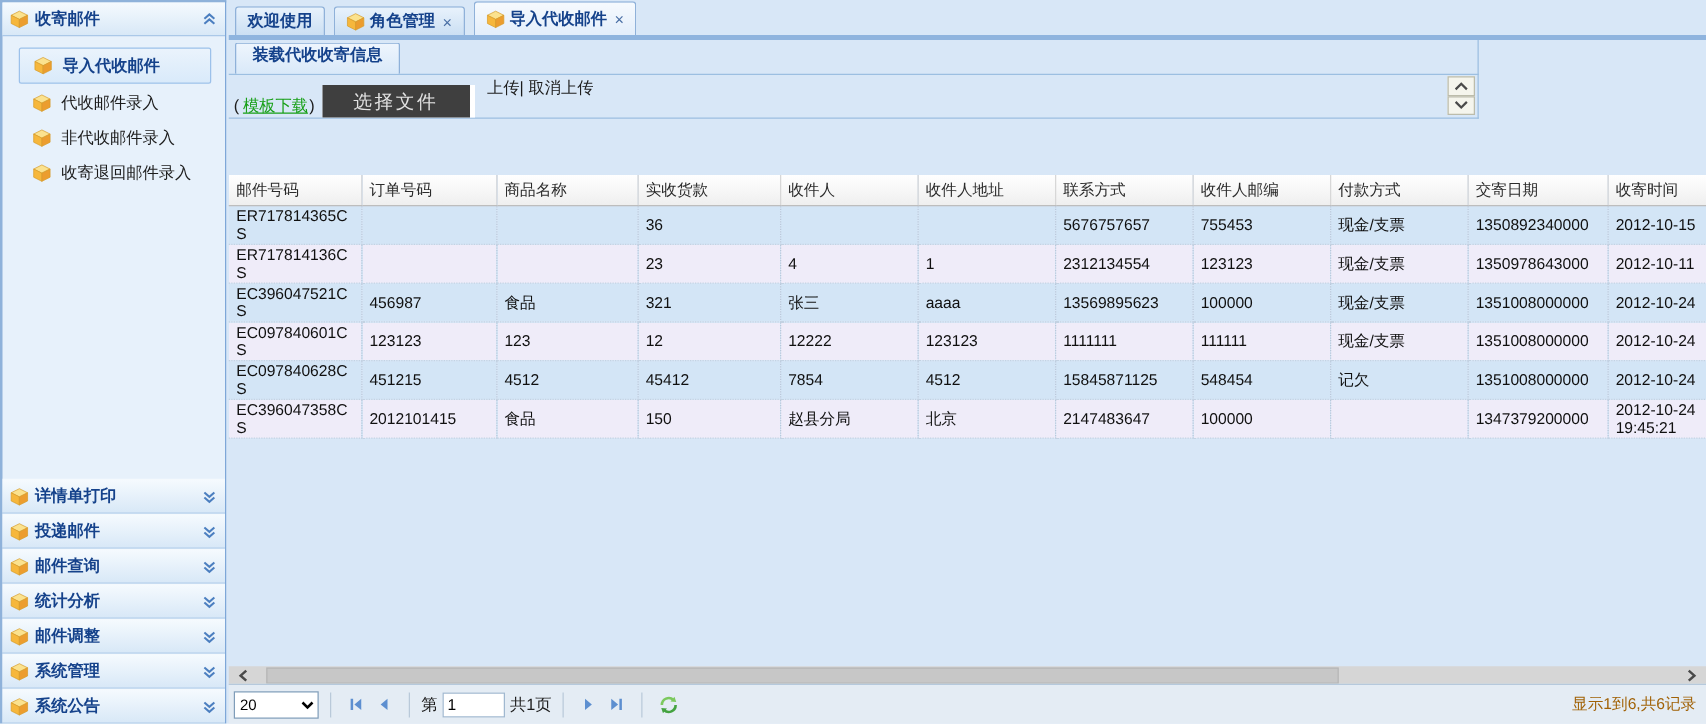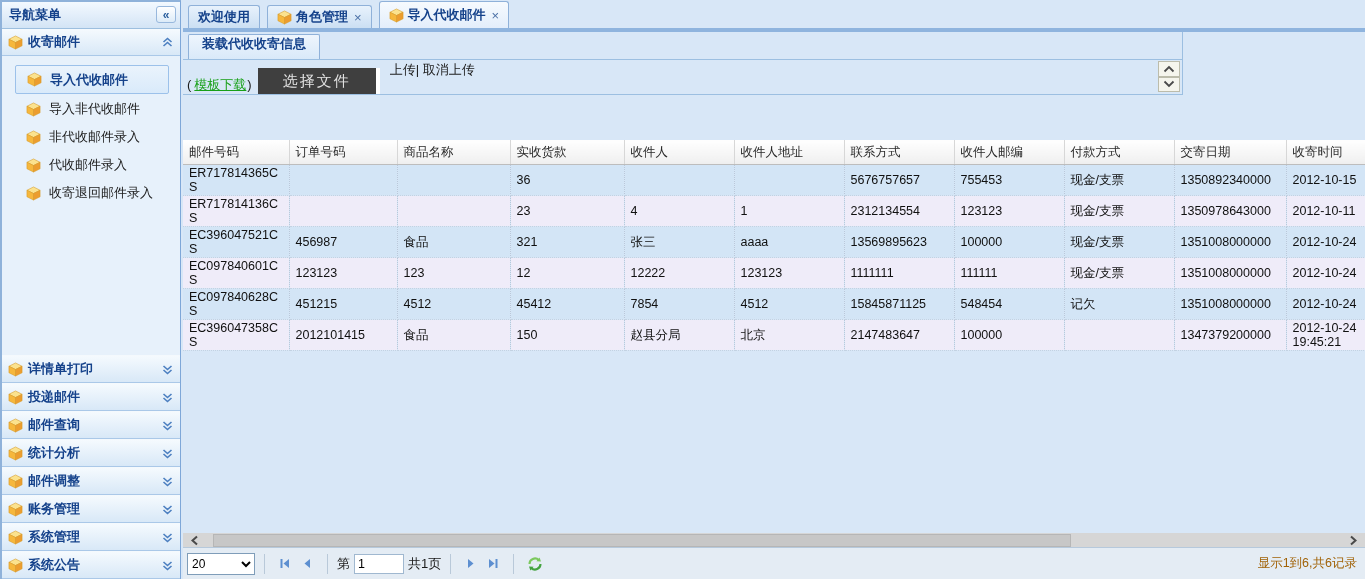--- a/index.html
+++ b/index.html
@@ -79,24 +79,20 @@
   .pbtn{background:none;border:none;padding:2px 4px;cursor:pointer;line-height:0;}
   .pager input{width:42px;height:18px;margin:0 4px;border:1px solid #a0b8d0;font-size:12.5px;padding:0 3px;font-family:inherit;}
   .pstatus{margin-left:auto;padding-right:8px;font-size:12.5px;color:#a16207;}
 </style>
 </head>
 <body>
 
 <div class="app">
 
   <aside class="sidebar">
-    <div class="sb-header">
-      <span class="sb-title">导航菜单</span>
-      <button class="sb-collapse">«</button>
-    </div>
 
     <div class="sb-sect">
       <span class="ic">
           <svg width="15" height="15" viewBox="0 0 16 16">
             <polygon points="8,1 15,4.5 8,8 1,4.5" fill="#fbe28e" stroke="#d79b28" stroke-width="0.6"></polygon>
             <polygon points="1,4.5 8,8 8,15 1,11.5" fill="#f6b73c" stroke="#d79b28" stroke-width="0.6"></polygon>
             <polygon points="15,4.5 8,8 8,15 15,11.5" fill="#ec9d2f" stroke="#d79b28" stroke-width="0.6"></polygon>
           </svg>
         </span>
       <span class="lbl">收寄邮件</span>
@@ -119,50 +115,40 @@
         <span>导入代收邮件</span>
       </div>
       <div class="sb-item">
         <span class="ic">
             <svg width="15" height="15" viewBox="0 0 16 16">
               <polygon points="8,1 15,4.5 8,8 1,4.5" fill="#fbe28e" stroke="#d79b28" stroke-width="0.6"></polygon>
               <polygon points="1,4.5 8,8 8,15 1,11.5" fill="#f6b73c" stroke="#d79b28" stroke-width="0.6"></polygon>
               <polygon points="15,4.5 8,8 8,15 15,11.5" fill="#ec9d2f" stroke="#d79b28" stroke-width="0.6"></polygon>
             </svg>
           </span>
-        <span>导入非代收邮件</span>
+        <span>代收邮件录入</span>
       </div>
       <div class="sb-item">
         <span class="ic">
             <svg width="15" height="15" viewBox="0 0 16 16">
               <polygon points="8,1 15,4.5 8,8 1,4.5" fill="#fbe28e" stroke="#d79b28" stroke-width="0.6"></polygon>
               <polygon points="1,4.5 8,8 8,15 1,11.5" fill="#f6b73c" stroke="#d79b28" stroke-width="0.6"></polygon>
               <polygon points="15,4.5 8,8 8,15 15,11.5" fill="#ec9d2f" stroke="#d79b28" stroke-width="0.6"></polygon>
             </svg>
           </span>
         <span>非代收邮件录入</span>
       </div>
       <div class="sb-item">
         <span class="ic">
             <svg width="15" height="15" viewBox="0 0 16 16">
               <polygon points="8,1 15,4.5 8,8 1,4.5" fill="#fbe28e" stroke="#d79b28" stroke-width="0.6"></polygon>
               <polygon points="1,4.5 8,8 8,15 1,11.5" fill="#f6b73c" stroke="#d79b28" stroke-width="0.6"></polygon>
               <polygon points="15,4.5 8,8 8,15 15,11.5" fill="#ec9d2f" stroke="#d79b28" stroke-width="0.6"></polygon>
             </svg>
           </span>
-        <span>代收邮件录入</span>
-      </div>
-      <div class="sb-item">
-        <span class="ic">
-            <svg width="15" height="15" viewBox="0 0 16 16">
-              <polygon points="8,1 15,4.5 8,8 1,4.5" fill="#fbe28e" stroke="#d79b28" stroke-width="0.6"></polygon>
-              <polygon points="1,4.5 8,8 8,15 1,11.5" fill="#f6b73c" stroke="#d79b28" stroke-width="0.6"></polygon>
-              <polygon points="15,4.5 8,8 8,15 15,11.5" fill="#ec9d2f" stroke="#d79b28" stroke-width="0.6"></polygon>
-            </svg>
-          </span>
         <span>收寄退回邮件录入</span>
       </div>
     </div>
 
     <div class="sb-bottom">
       <div class="sb-sect">
         <span class="ic">
             <svg width="15" height="15" viewBox="0 0 16 16">
               <polygon points="8,1 15,4.5 8,8 1,4.5" fill="#fbe28e" stroke="#d79b28" stroke-width="0.6"></polygon>
               <polygon points="1,4.5 8,8 8,15 1,11.5" fill="#f6b73c" stroke="#d79b28" stroke-width="0.6"></polygon>
@@ -223,35 +209,20 @@
       </div>
       <div class="sb-sect">
         <span class="ic">
             <svg width="15" height="15" viewBox="0 0 16 16">
               <polygon points="8,1 15,4.5 8,8 1,4.5" fill="#fbe28e" stroke="#d79b28" stroke-width="0.6"></polygon>
               <polygon points="1,4.5 8,8 8,15 1,11.5" fill="#f6b73c" stroke="#d79b28" stroke-width="0.6"></polygon>
               <polygon points="15,4.5 8,8 8,15 15,11.5" fill="#ec9d2f" stroke="#d79b28" stroke-width="0.6"></polygon>
             </svg>
           </span>
         <span class="lbl">邮件调整</span>
-        <span class="ic">
-            <svg width="13" height="13" viewBox="0 0 13 13">
-              <path d="M2.5 3l4 3.5 4-3.5M2.5 7l4 3.5 4-3.5" fill="none" stroke="#4c7fc0" stroke-width="1.6"></path>
-            </svg>
-          </span>
-      </div>
-      <div class="sb-sect">
-        <span class="ic">
-            <svg width="15" height="15" viewBox="0 0 16 16">
-              <polygon points="8,1 15,4.5 8,8 1,4.5" fill="#fbe28e" stroke="#d79b28" stroke-width="0.6"></polygon>
-              <polygon points="1,4.5 8,8 8,15 1,11.5" fill="#f6b73c" stroke="#d79b28" stroke-width="0.6"></polygon>
-              <polygon points="15,4.5 8,8 8,15 15,11.5" fill="#ec9d2f" stroke="#d79b28" stroke-width="0.6"></polygon>
-            </svg>
-          </span>
-        <span class="lbl">账务管理</span>
         <span class="ic">
             <svg width="13" height="13" viewBox="0 0 13 13">
               <path d="M2.5 3l4 3.5 4-3.5M2.5 7l4 3.5 4-3.5" fill="none" stroke="#4c7fc0" stroke-width="1.6"></path>
             </svg>
           </span>
       </div>
       <div class="sb-sect">
         <span class="ic">
             <svg width="15" height="15" viewBox="0 0 16 16">
               <polygon points="8,1 15,4.5 8,8 1,4.5" fill="#fbe28e" stroke="#d79b28" stroke-width="0.6"></polygon>

